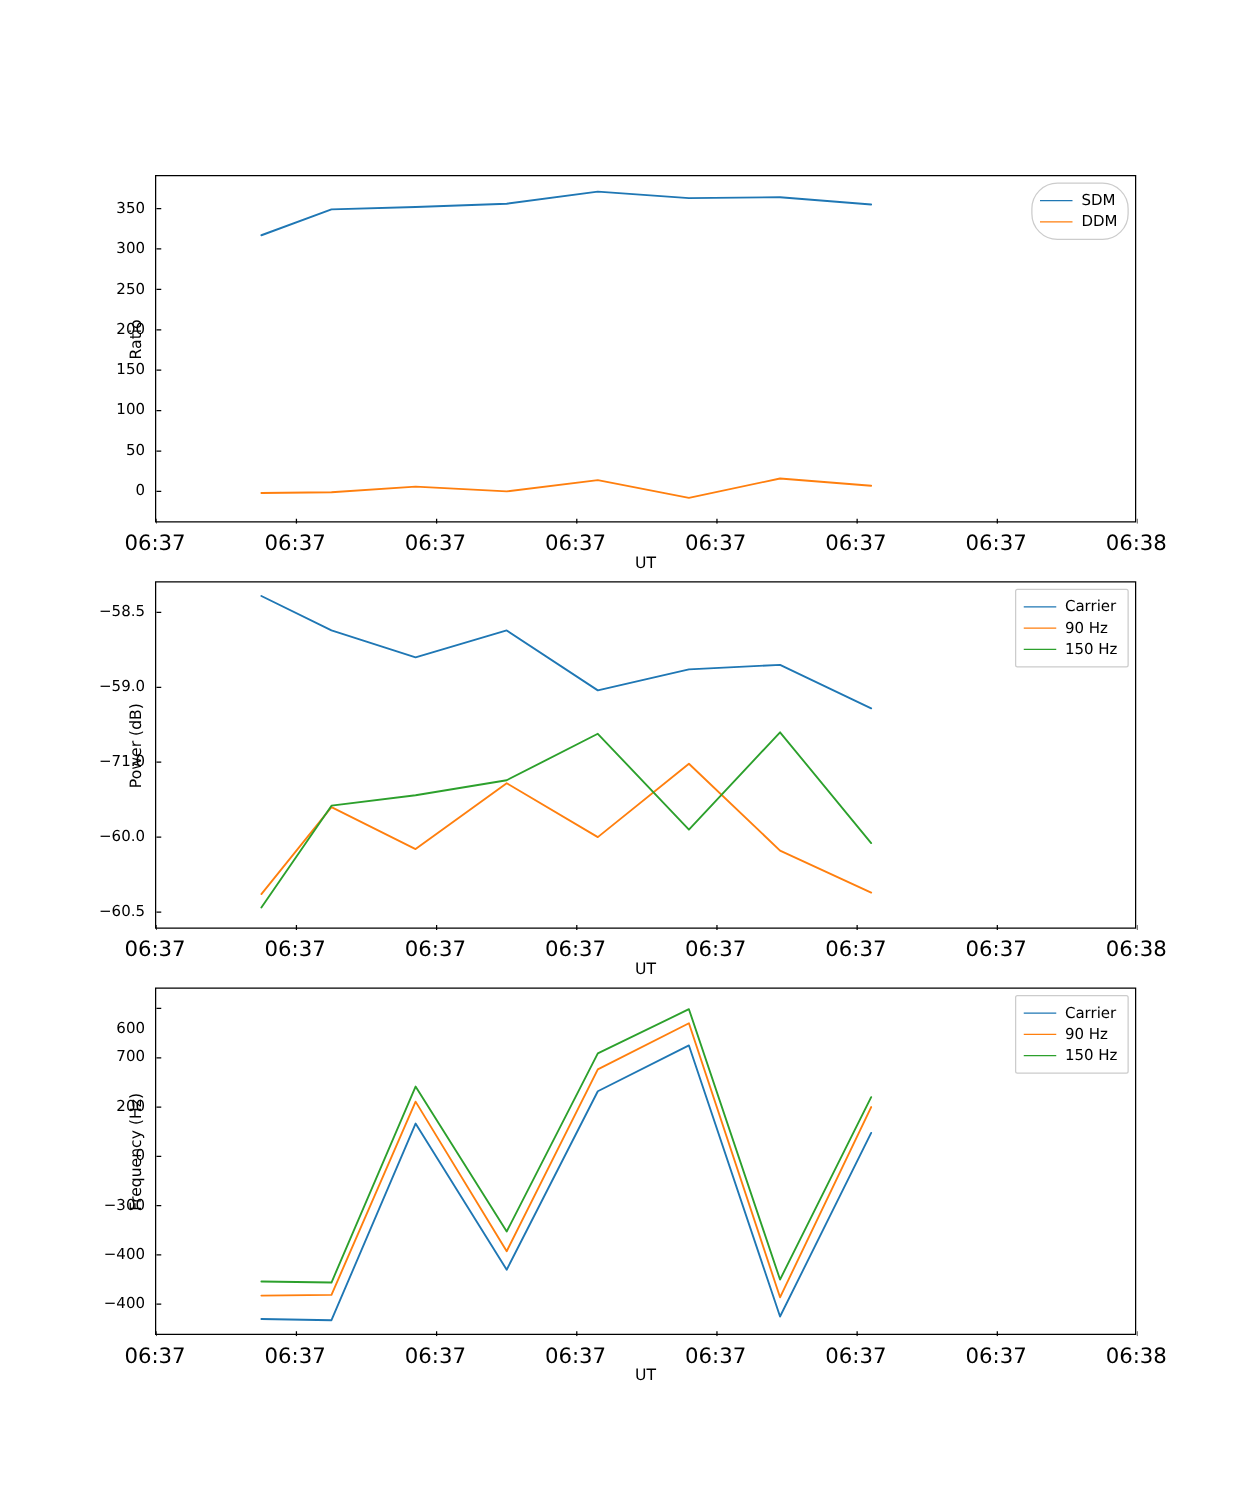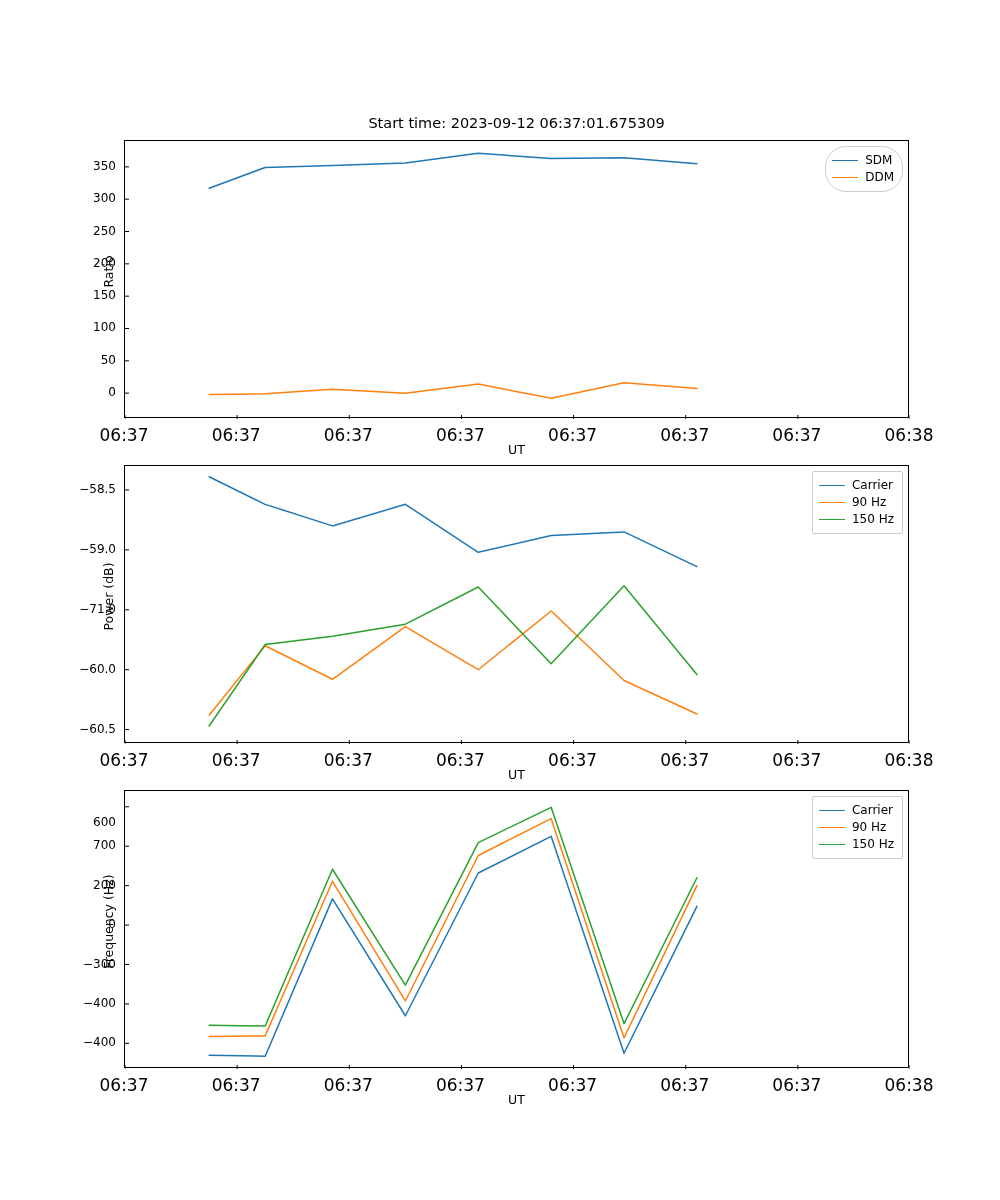--- a/index.html
+++ b/index.html
@@ -98,21 +98,20 @@
   .legend-label {
     display: inline-block;
   }
 </style>
 </head>
 <body>
 
 <div class="figure">
 
   <div class="panel" id="panel0" style="left:124px; top:140px; width:785px; height:278px;">
-    <div class="plot-title">Start time: 2023-09-12 06:37:01.675309</div>
     <div class="axes">
       <svg id="svg0" width="785" height="278" viewBox="0 0 785 278" preserveAspectRatio="none">
           <line x1="0" x2="0" y1="278" y2="274" stroke="#000000" stroke-width="1"></line>
           <line x1="112.14285714285714" x2="112.14285714285714" y1="278" y2="274" stroke="#000000" stroke-width="1"></line>
           <line x1="224.28571428571428" x2="224.28571428571428" y1="278" y2="274" stroke="#000000" stroke-width="1"></line>
           <line x1="336.42857142857144" x2="336.42857142857144" y1="278" y2="274" stroke="#000000" stroke-width="1"></line>
           <line x1="448.57142857142856" x2="448.57142857142856" y1="278" y2="274" stroke="#000000" stroke-width="1"></line>
           <line x1="560.7142857142857" x2="560.7142857142857" y1="278" y2="274" stroke="#000000" stroke-width="1"></line>
           <line x1="672.8571428571429" x2="672.8571428571429" y1="278" y2="274" stroke="#000000" stroke-width="1"></line>
           <line x1="785" x2="785" y1="278" y2="274" stroke="#000000" stroke-width="1"></line>

